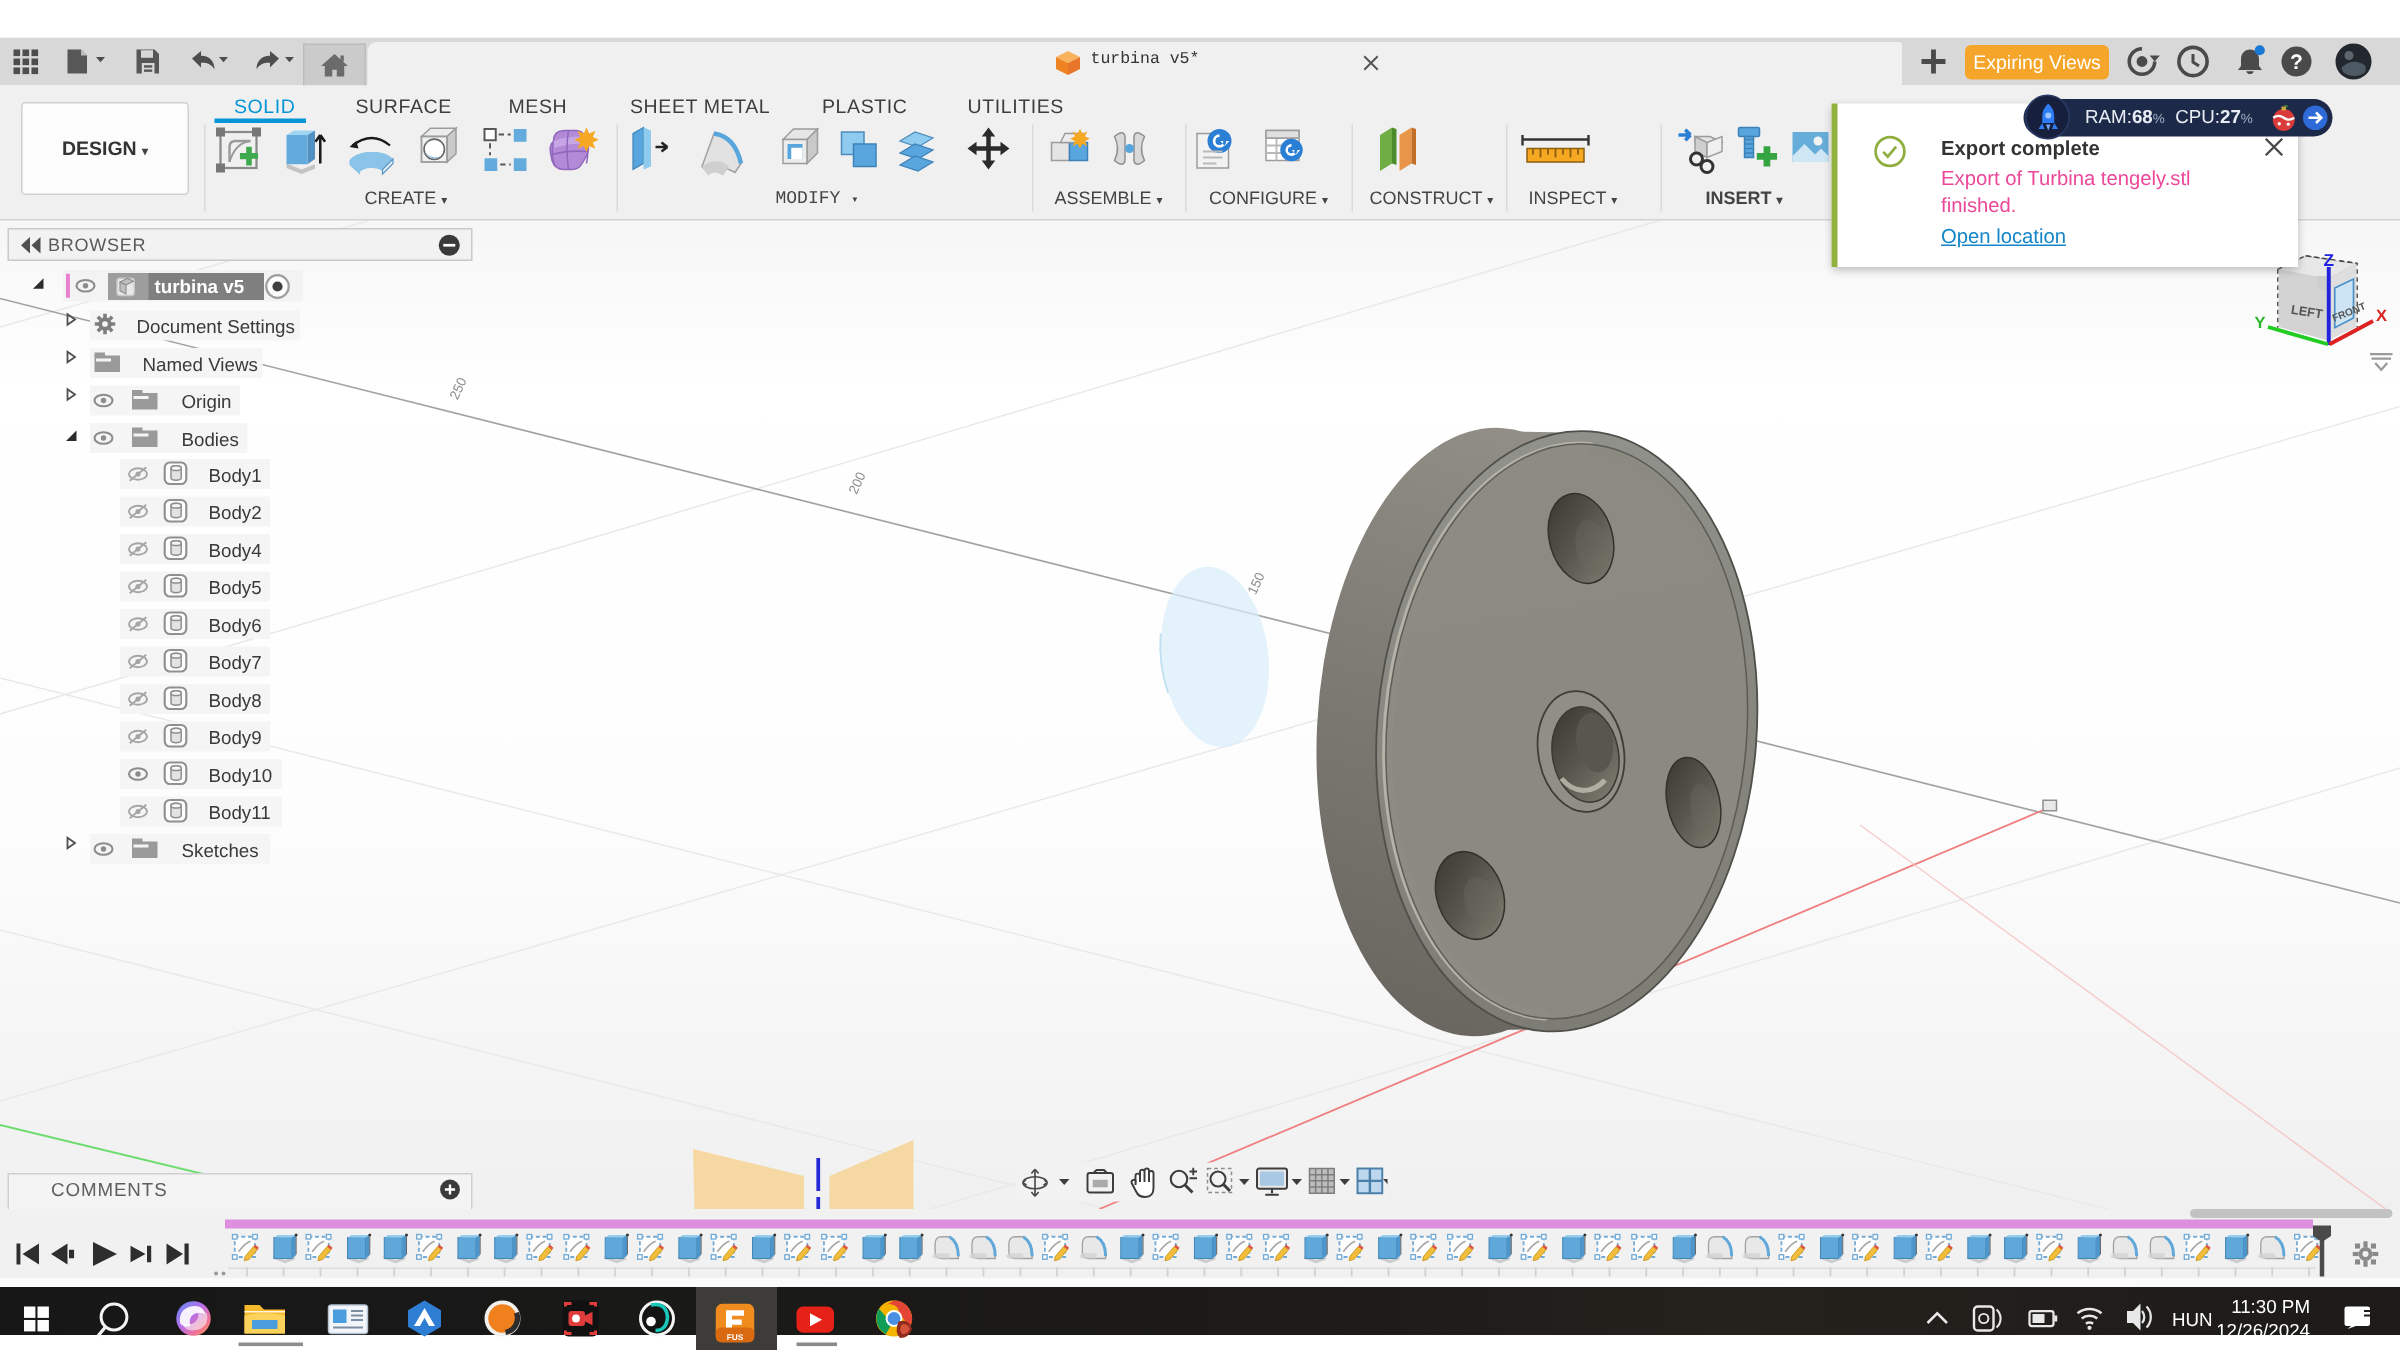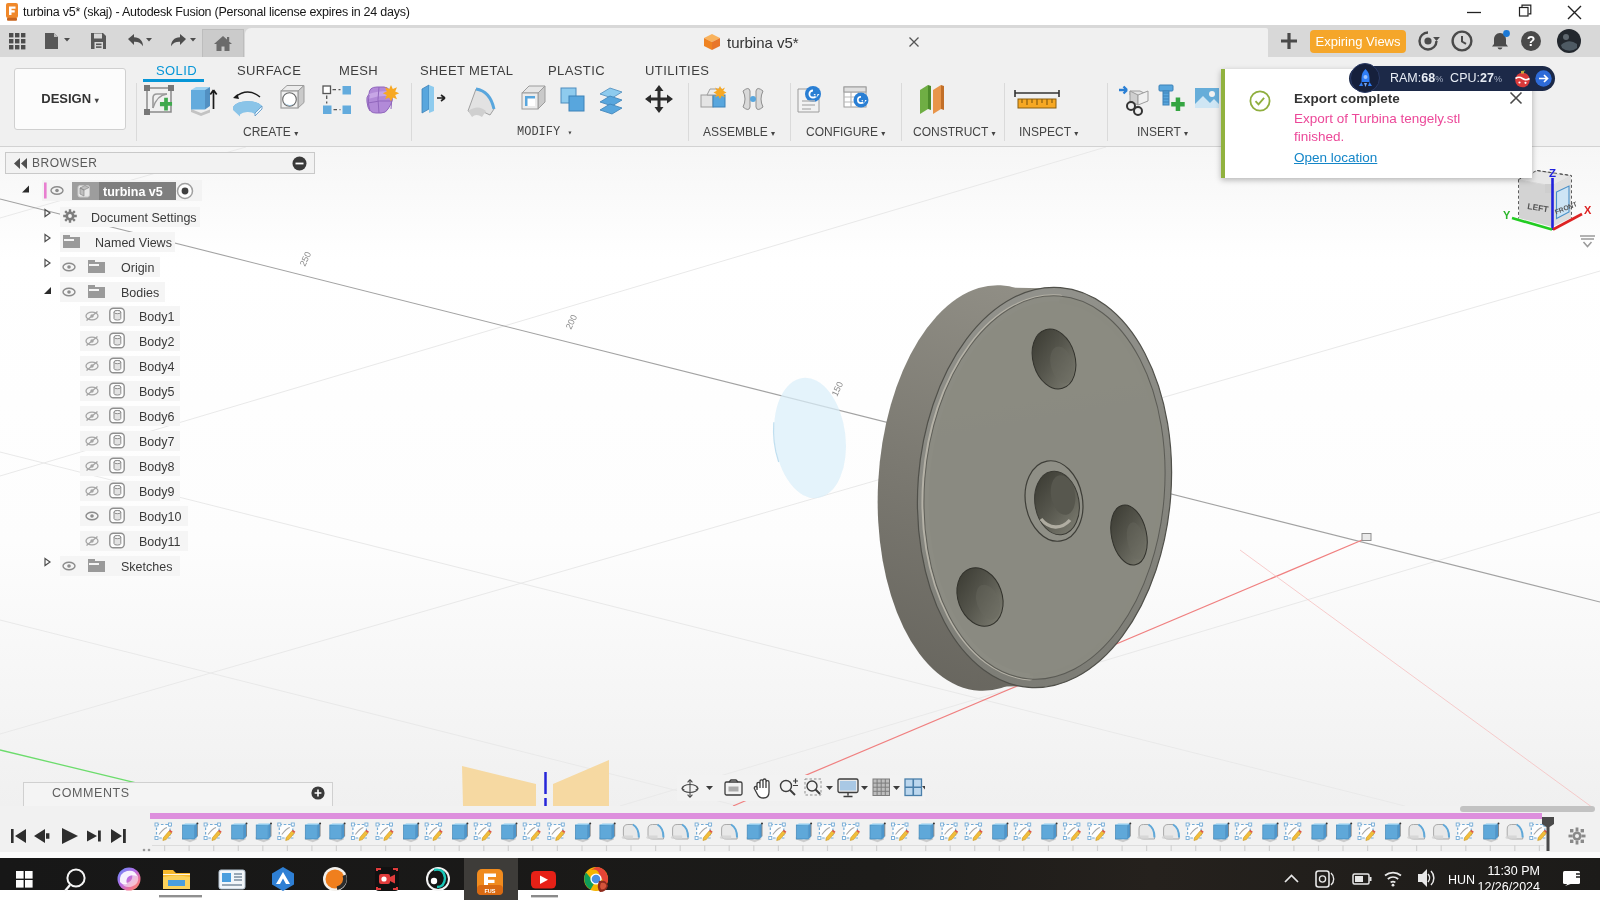--- a/index.html
+++ b/index.html
@@ -27,21 +27,21 @@
 .caret { font-size:8px; color:#444; }
 
 
 #canvas { position:absolute; left:0; top:147px; width:1600px; height:659px; }
 
 
 #browser { position:absolute; left:0px; top:152px; width:330px; height:480px; font-size:13px; color:#3a3a3a; }
 #bheader { position:absolute; left:5px; top:0px; width:310px; height:22px; background:#f2f2f2; border:1px solid #c9c9c9; }
 
 
-#comments { position:absolute; left:23px; top:782px; width:310px; height:38px; background:#f4f4f4; border:1px solid #d0d0d0; }
+#comments { position:absolute; left:5px; top:782px; width:310px; height:38px; background:#f4f4f4; border:1px solid #d0d0d0; }
 #navbar { position:absolute; left:677px; top:775px; width:248px; height:26px; background:#f2f2f2; }
 
 
 #tl-bg { position:absolute; left:0; top:806px; width:1600px; height:52px; background:#f1f1f1; }
 #tl-pink { position:absolute; left:150px; top:813px; width:1392px; height:6px; background:#dd8fdd; }
 #tl-icons { position:absolute; left:152px; top:820px; width:1395px; height:32px; overflow:hidden; }
 #tl-scroll { position:absolute; left:1460px; top:806px; width:135px; height:6px; background:#c2c2c2; border-radius:3px; }
 
 
 #taskbar { position:absolute; left:0; top:858px; width:1600px; height:32px; background:linear-gradient(90deg,#171717 0%,#1c1b19 55%,#25211d 72%,#1c1b19 100%); }
@@ -153,34 +153,20 @@
     <path d="M1552.5 31 V83" stroke="#2222dd" stroke-width="2.6"></path>
     <path d="M1552 82.5 L1512 71" stroke="#22cc22" stroke-width="2.6"></path>
     <text x="1503" y="71.5" font-size="11" font-weight="bold" fill="#2ab52a" font-family="Liberation Sans">Y</text>
     <path d="M1553 82.5 L1582 67" stroke="#dd2222" stroke-width="2.6"></path>
     <text x="1584" y="67" font-size="11" font-weight="bold" fill="#dd2222" font-family="Liberation Sans">X</text>
     <path d="M1580 89 h15 m-14 3 h13 m-10.5 3 l4 4.5 l4 -4.5" stroke="#9a9a9a" stroke-width="1.5" fill="none"></path>
   </g>
 </svg>
 </div>
 
-<div id="titlebar">
-  <svg class="ticon" viewBox="0 0 12 18">
-    <rect x="0" y="0" width="12" height="15" rx="2" fill="#f0882a"></rect>
-    <path d="M3 12 V3.5 h6.5 v2.2 h-4 v1.6 h3.2 v2.2 H5.5 V12 z" fill="#fff"></path>
-    <rect x="1" y="14.8" width="10" height="3" rx="1" fill="#c8641c"></rect>
-  </svg>
-  <div class="ttext">turbina v5* (skaj) - Autodesk Fusion (Personal license expires in 24 days)</div>
-  <svg style="position:absolute;left:1460px;top:0" width="140" height="25" viewBox="0 0 140 25">
-    <path d="M7 12.5 h14" stroke="#222" stroke-width="1.3"></path>
-    <rect x="59.5" y="7.5" width="8.5" height="8.5" fill="none" stroke="#222" stroke-width="1.2"></rect>
-    <path d="M62 7.5 v-2.4 h8.8 v8.8 h-2.3" fill="none" stroke="#222" stroke-width="1.2"></path>
-    <path d="M108 6 l13 13 M121 6 l-13 13" stroke="#222" stroke-width="1.4"></path>
-  </svg>
-</div>
 
 <svg style="position:absolute;left:0;top:25px" width="1600" height="32" viewBox="0 0 1600 32">
   <rect x="0" y="0" width="1600" height="32" fill="#d8d8d8"></rect>
 
   <g fill="#4d4d4d">
     <rect x="9" y="8" width="4.4" height="4.4"></rect>
         <rect x="15" y="8" width="4.4" height="4.4"></rect>
         <rect x="21" y="8" width="4.4" height="4.4"></rect>
     <rect x="9" y="14" width="4.4" height="4.4"></rect>
         <rect x="15" y="14" width="4.4" height="4.4"></rect>
@@ -212,21 +198,21 @@
       <path d="M20 6 l9 8 h-2.5 v7 h-5 v-4.5 h-3 V21 h-5 v-7 H11 z" fill="#6b6b6b"></path>
       <rect x="24" y="7" width="2.2" height="4" fill="#6b6b6b"></rect>
     </svg>
   </div>
   <div id="tabstrip">
     <svg style="position:absolute;left:458px;top:5px" width="18" height="18" viewBox="0 0 18 18">
       <path d="M9 1 L17 5 L9 9 L1 5 Z" fill="#f9b25c"></path>
       <path d="M1 5 L9 9 L9 17 L1 13 Z" fill="#ef8322"></path>
       <path d="M17 5 L9 9 L9 17 L17 13 Z" fill="#e8762a"></path>
     </svg>
-    <div style="position:absolute;left:482px;top:6px;font-size:15px;color:#333;">turbina v5*</div>
+    <div style="position:absolute;left:482px;top:6px;font-size:11px;color:#333;font-family:Liberation Mono, monospace;">turbina v5*</div>
     <svg style="position:absolute;left:662px;top:7px" width="14" height="14" viewBox="0 0 14 14">
       <path d="M2.5 2.5 l9 9 M11.5 2.5 l-9 9" stroke="#555" stroke-width="1.3"></path>
     </svg>
   </div>
 
   <svg style="position:absolute;left:1277px;top:4px" width="24" height="24" viewBox="0 0 24 24">
     <path d="M12 4 v16 M4 12 h16" stroke="#4a4a4a" stroke-width="3.2"></path>
   </svg>
   <div style="position:absolute;left:1310px;top:5px;width:96px;height:23px;background:#f5a62a;border-radius:4px;color:#fff;font-size:13px;text-align:center;line-height:23px;">Expiring Views</div>
 
@@ -267,21 +253,21 @@
   <div class="gsep" style="left:790px;"></div>
   <div class="gsep" style="left:901px;"></div>
   <div class="gsep" style="left:1004px;"></div>
   <div class="gsep" style="left:1107px;"></div>
   <div class="glabel" style="left:243px;">CREATE <span class="caret">▾</span></div>
   <div class="glabel" style="left:517px;font-family:Liberation Mono, monospace;">MODIFY <span class="caret">▾</span></div>
   <div class="glabel" style="left:703px;">ASSEMBLE <span class="caret">▾</span></div>
   <div class="glabel" style="left:806px;">CONFIGURE <span class="caret">▾</span></div>
   <div class="glabel" style="left:913px;">CONSTRUCT <span class="caret">▾</span></div>
   <div class="glabel" style="left:1019px;">INSPECT <span class="caret">▾</span></div>
-  <div class="glabel" style="left:1137px;">INSERT <span class="caret">▾</span></div>
+  <div class="glabel" style="left:1137px;font-weight:bold;">INSERT <span class="caret">▾</span></div>
   <svg style="position:absolute;left:0;top:26px" width="1600" height="42" viewBox="0 0 1600 42">
 
     <g transform="translate(143,1)">
       <rect x="4" y="4" width="24" height="24" fill="none" stroke="#8a8a8a" stroke-width="1.5"></rect>
       <rect x="1" y="1" width="6" height="6" fill="#777"></rect>
           <rect x="25" y="1" width="6" height="6" fill="#777"></rect>
       <rect x="1" y="25" width="6" height="6" fill="#777"></rect>
       <path d="M10 24 v-10 q0 -4 4 -4 h10" fill="none" stroke="#9a9a9a" stroke-width="1.6"></path>
       <path d="M24 10 q-10 1 -14 14" fill="none" stroke="#9a9a9a" stroke-width="1.3"></path>
       <path d="M22 21 h4.5 v-4.5 h4 v4.5 H35 v4 h-4.5 V30 h-4 v-4.5 H22 z" fill="#3fa94d" transform="translate(-3.5,-1.5) scale(0.93)"></path>

